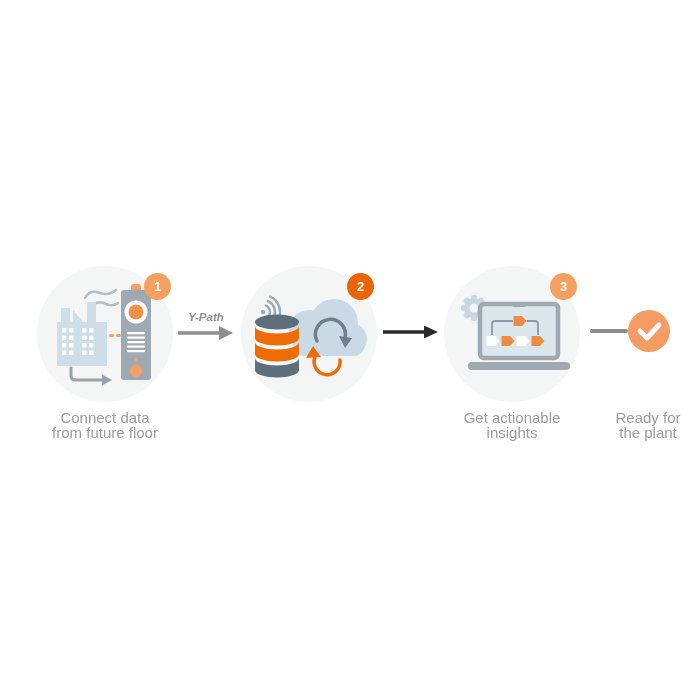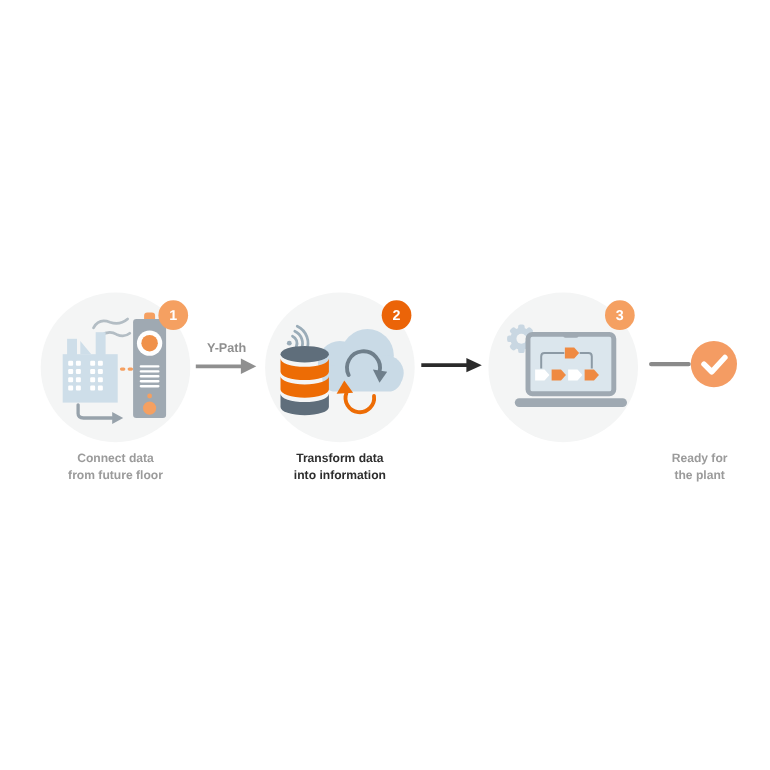--- a/index.html
+++ b/index.html
@@ -13,26 +13,26 @@
   }
   .step-icon{position:absolute;}
   .badge{
     position:absolute;top:273px;width:27px;height:27px;border-radius:50%;
     background:#f5a061;color:#ffffff;font-size:13px;font-weight:bold;
     display:flex;align-items:center;justify-content:center;line-height:1;
   }
   .badge.active{background:#eb6408;}
   .step-label{
     position:absolute;top:410px;width:140px;text-align:center;
-    color:#9b9b9b;font-size:11px;font-weight:bold;line-height:15px;
+    color:#9b9b9b;font-size:15px;font-weight:normal;line-height:15px;
   }
   .step-label.active{color:#2e2e2e;}
   .connector-label{
     position:absolute;top:311px;width:58px;text-align:center;
-    color:#8f8f8f;font-size:11.5px;font-weight:bold;
+    color:#8f8f8f;font-size:11.5px;font-weight:bold;font-style:italic;
   }
   .connector-line{
     position:absolute;top:329px;width:38px;height:3.5px;background:#8a8a8a;border-radius:2px;
   }
   .arrow-svg{position:absolute;}
 </style>
 </head>
 <body>
 
 <div class="canvas">
@@ -165,22 +165,22 @@
   <div class="connector-line" style="left:590px;"></div>
   <svg class="arrow-svg" style="left:627px;top:309px;" width="44" height="44" viewBox="0 0 44 44">
     <circle cx="22" cy="22" r="21" fill="#f49c63"></circle>
     <path d="M13,22 L20,29 L32,16" fill="none" stroke="#ffffff" stroke-width="5" stroke-linecap="round" stroke-linejoin="round"></path>
   </svg>
 
   <div class="step-label" style="left:35px;">
     <div>Connect data</div>
     <div>from future floor</div>
   </div>
-  <div class="step-label active" style="left:239px;">
-    <div>Transform data</div>
-    <div>into information</div>
+  <div class="step-label" style="left:442px;">
+    <div>Get actionable</div>
+    <div>insights</div>
   </div>
-  <div class="step-label" style="left:586px;width:100px;">
+  <div class="step-label" style="left:598px;width:100px;">
     <div>Ready for</div>
     <div>the plant</div>
   </div>
 
 </div>
 
 </body></html>

